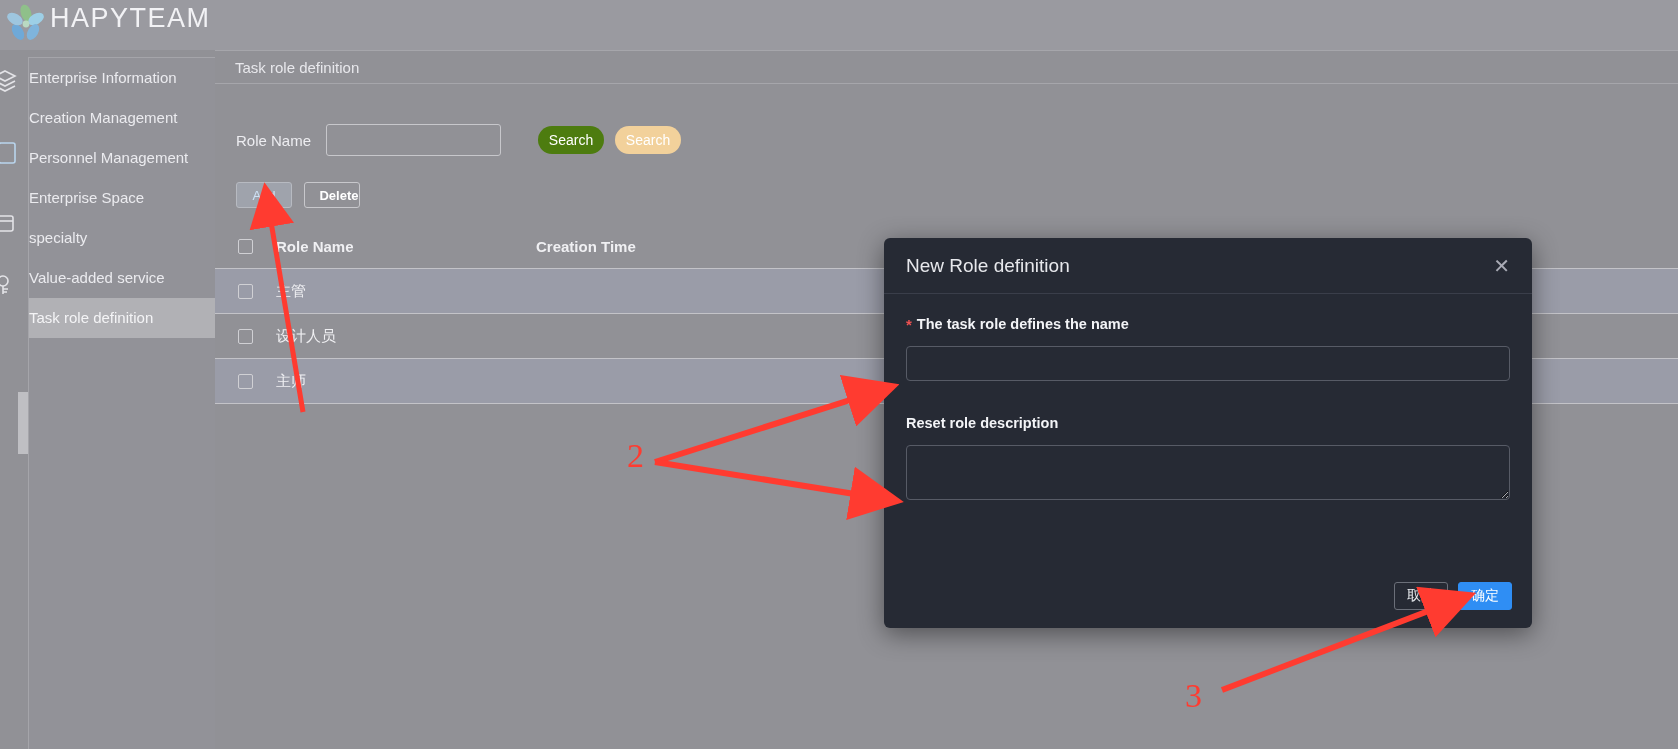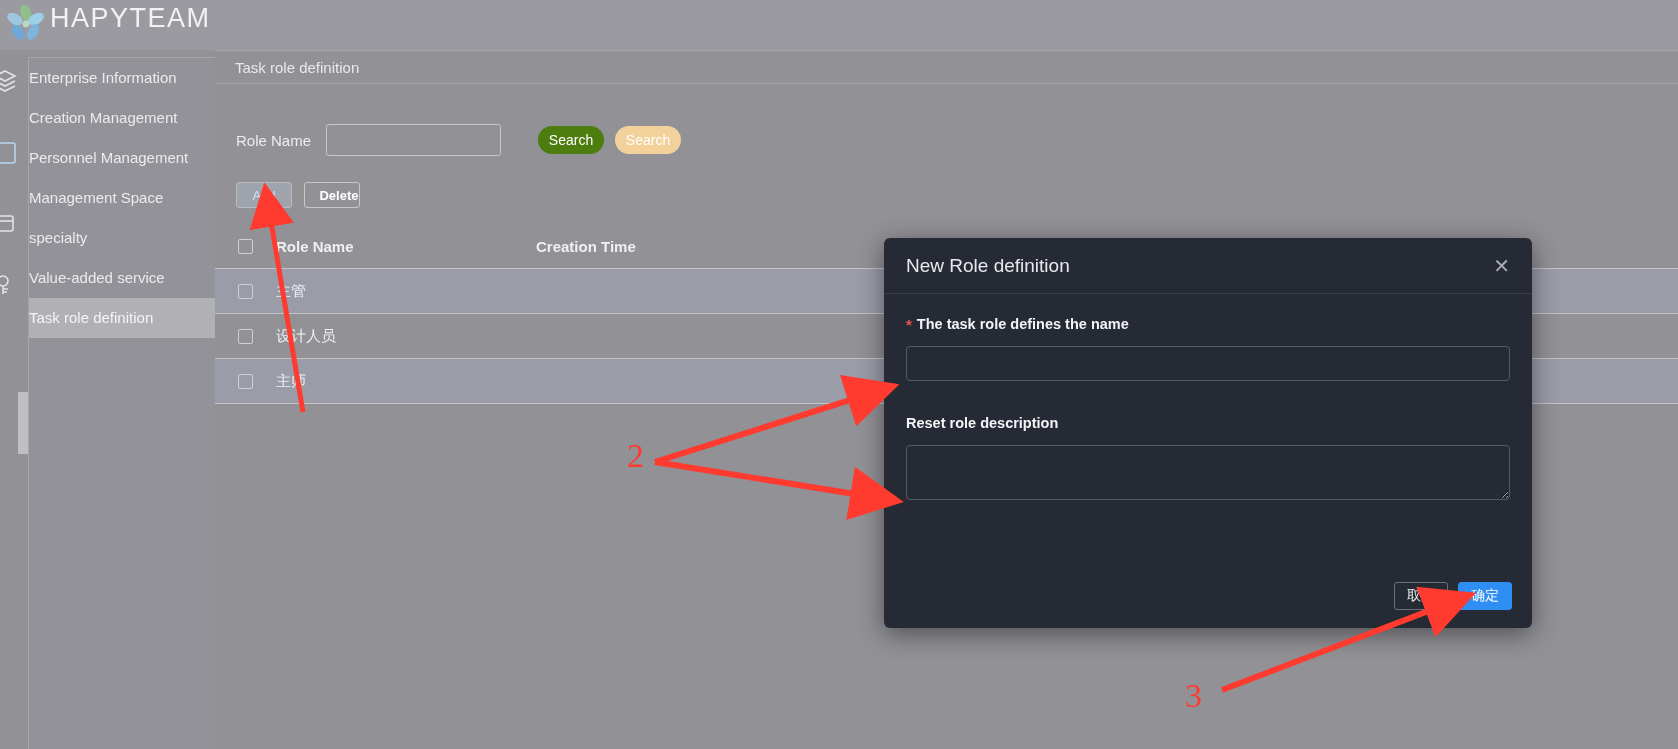--- a/index.html
+++ b/index.html
@@ -224,21 +224,21 @@
         <path d="M11 14 V22 M11 17 H16 M11 20 H15"></path>
       </svg>
     </div>
     <div class="rail-scroll-thumb"></div>
   </div>
 
   <nav class="sidenav" id="sidenav">
       <div class="nav-item"><span>Enterprise Information</span></div>
       <div class="nav-item"><span>Creation Management</span></div>
       <div class="nav-item"><span>Personnel Management</span></div>
-      <div class="nav-item"><span>Management Space</span></div>
+      <div class="nav-item"><span>Enterprise Space</span></div>
       <div class="nav-item"><span>specialty</span></div>
       <div class="nav-item"><span>Value-added service</span></div>
       <div class="nav-item active"><span>Task role definition</span></div>
     </nav>
 
   <div class="content">
     <div class="content-head">Task role definition</div>
 
     <div class="filter-row">
       <span class="filter-label">Role Name</span>

